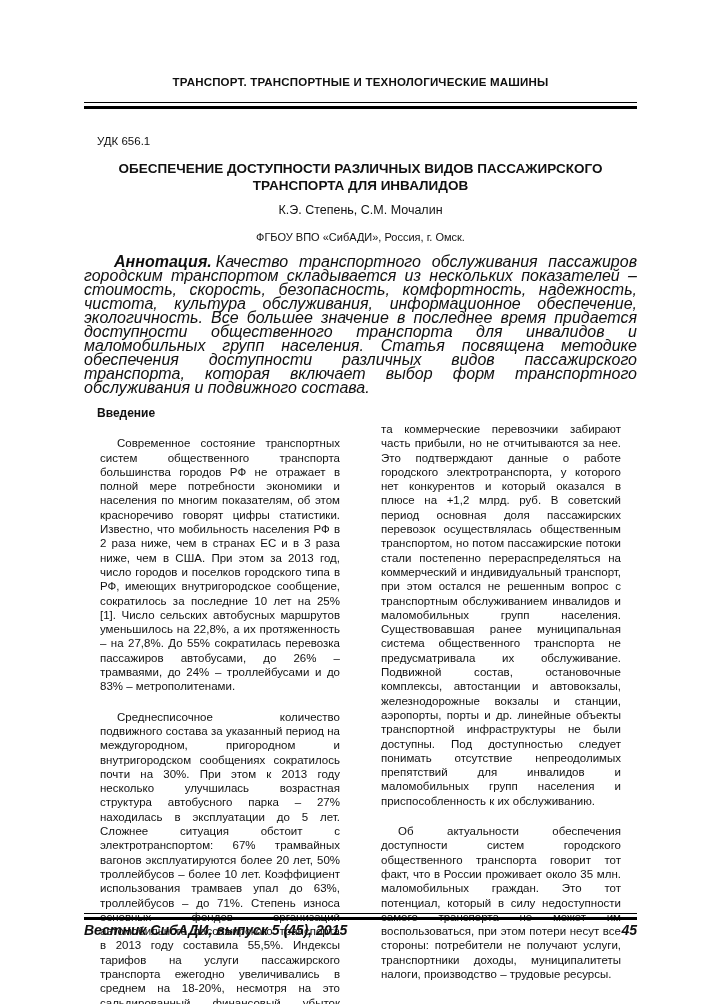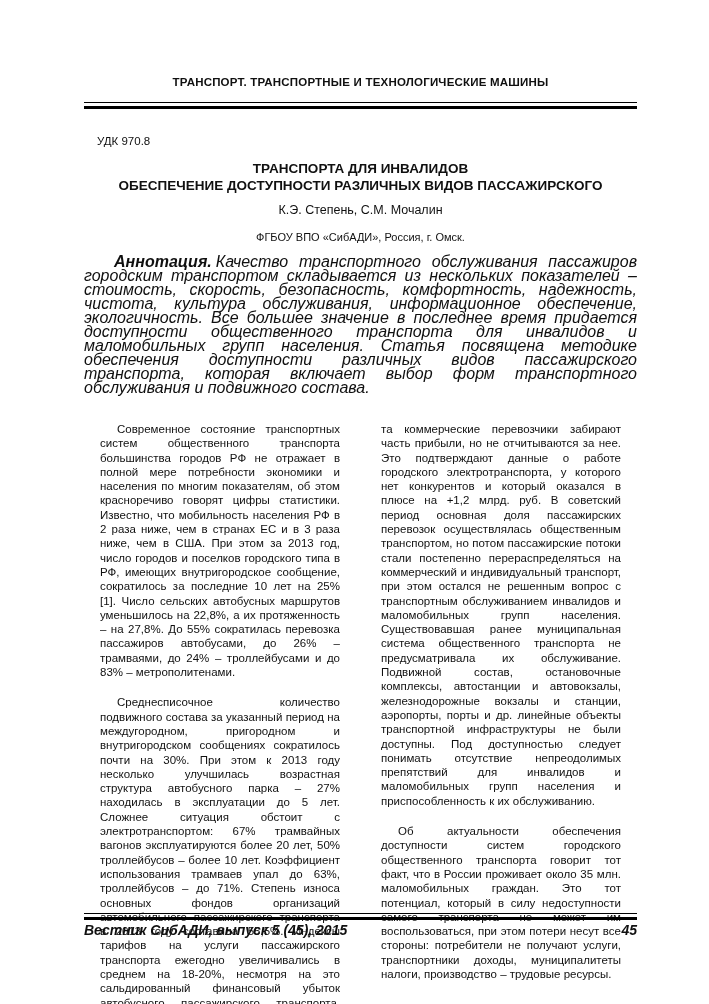--- a/index.html
+++ b/index.html
@@ -54,38 +54,39 @@
 </head>
 <body>
 
 <div class="page">
   <div class="content">
 
     <div class="running-head">ТРАНСПОРТ. ТРАНСПОРТНЫЕ И ТЕХНОЛОГИЧЕСКИЕ МАШИНЫ</div>
 
     <div class="double-rule rule-top"></div>
 
-    <div class="udc">УДК 970.8</div>
+    <div class="udc">УДК 656.1</div>
 
     <h1 class="title">
+      <div>ОБЕСПЕЧЕНИЕ ДОСТУПНОСТИ РАЗЛИЧНЫХ ВИДОВ ПАССАЖИРСКОГО</div>
       <div>ТРАНСПОРТА ДЛЯ ИНВАЛИДОВ</div>
-      <div>ОБЕСПЕЧЕНИЕ ДОСТУПНОСТИ РАЗЛИЧНЫХ ВИДОВ ПАССАЖИРСКОГО</div>
     </h1>
 
     <div class="authors">К.Э. Степень, С.М. Мочалин</div>
 
     <div class="affiliation">ФГБОУ ВПО «СибАДИ», Россия, г. Омск.</div>
 
     <p class="abstract">
       <span class="lead">Аннотация.</span><span>Качество транспортного обслуживания пассажиров городским транспортом складывается из нескольких показателей – стоимость, скорость, безопасность, комфортность, надежность, чистота, культура обслуживания, информационное обеспечение, экологичность. Все большее значение в последнее время придается доступности общественного транспорта для инвалидов и маломобильных групп населения. Статья посвящена методике обеспечения доступности различных видов пассажирского транспорта, которая включает выбор форм транспортного обслуживания и подвижного состава.</span>
     </p>
 
 
     <div class="columns">
       <div class="col">
+        <h2>Введение</h2>
         <p>Современное состояние транспортных систем общественного транспорта большинства городов РФ не отражает в полной мере потребности экономики и населения по многим показателям, об этом красноречиво говорят цифры статистики. Известно, что мобильность населения РФ в 2 раза ниже, чем в странах ЕС и в 3 раза ниже, чем в США. При этом за 2013 год, число городов и поселков городского типа в РФ, имеющих внутригородское сообщение, сократилось за последние 10 лет на 25% [1]. Число сельских автобусных маршрутов уменьшилось на 22,8%, а их протяженность – на 27,8%. До 55% сократилась перевозка пассажиров автобусами, до 26% – трамваями, до 24% – троллейбусами и до 83% – метрополитенами.</p>
         <p>Среднесписочное количество подвижного состава за указанный период на междугородном, пригородном и внутригородском сообщениях сократилось почти на 30%. При этом к 2013 году несколько улучшилась возрастная структура автобусного парка – 27% находилась в эксплуатации до 5 лет. Сложнее ситуация обстоит с электротранспортом: 67% трамвайных вагонов эксплуатируются более 20 лет, 50% троллейбусов – более 10 лет. Коэффициент использования трамваев упал до 63%, троллейбусов – до 71%. Степень износа основных фондов организаций автомобильного пассажирского транспорта в 2013 году составила 55,5%. Индексы тарифов на услуги пассажирского транспорта ежегодно увеличивались в среднем на 18-20%, несмотря на это сальдированный финансовый убыток автобусного пассажирского транспорта, подчиняющегося расписанию, в 2013 году составил -5,7 млрд. руб. Это говорит о том, что у муниципального автобусного транспор-</p>
       </div>
       <div class="col">
         <p class="noindent">та коммерческие перевозчики забирают часть прибыли, но не отчитываются за нее. Это подтверждают данные о работе городского электротранспорта, у которого нет конкурентов и который оказался в плюсе на +1,2 млрд. руб. В советский период основная доля пассажирских перевозок осуществлялась общественным транспортом, но потом пассажирские потоки стали постепенно перераспределяться на коммерческий и индивидуальный транспорт, при этом остался не решенным вопрос с транспортным обслуживанием инвалидов и маломобильных групп населения. Существовавшая ранее муниципальная система общественного транспорта не предусматривала их обслуживание. Подвижной состав, остановочные комплексы, автостанции и автовокзалы, железнодорожные вокзалы и станции, аэропорты, порты и др. линейные объекты транспортной инфраструктуры не были доступны. Под доступностью следует понимать отсутствие непреодолимых препятствий для инвалидов и маломобильных групп населения и приспособленность к их обслуживанию.</p>
         <p>Об актуальности обеспечения доступности систем городского общественного транспорта говорит тот факт, что в России проживает около 35 млн. маломобильных граждан. Это тот потенциал, который в силу недоступности самого транспорта не может им воспользоваться, при этом потери несут все стороны: потребители не получают услуги, транспортники доходы, муниципалитеты налоги, производство – трудовые ресурсы.</p>
       </div>
     </div>
 
   </div>

